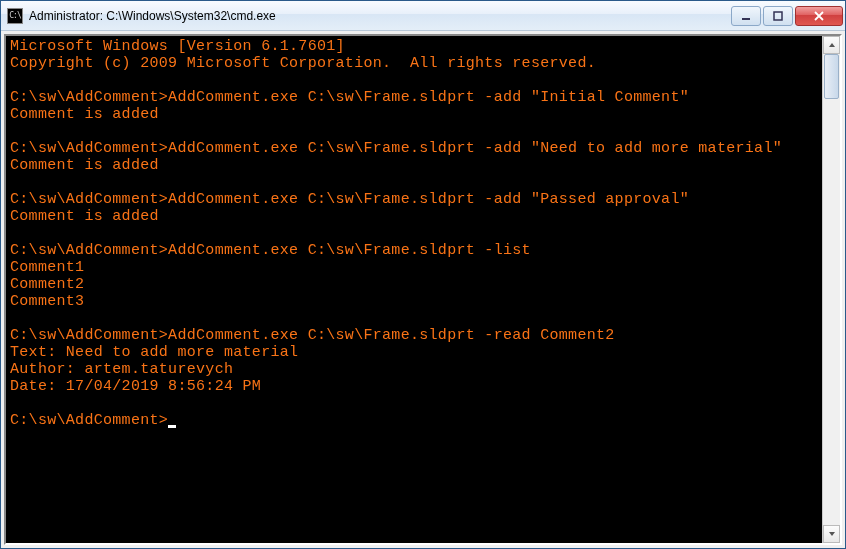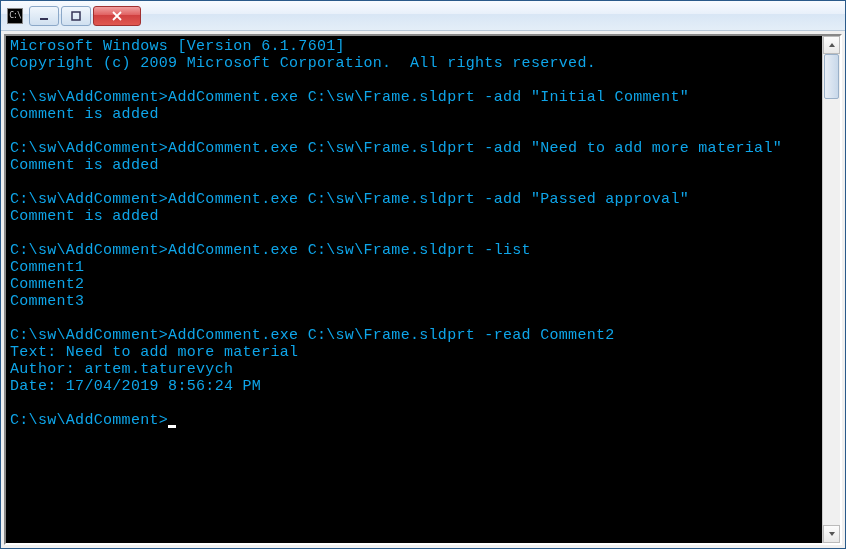--- a/index.html
+++ b/index.html
@@ -82,21 +82,21 @@
       background: #000;
       border: 2px solid #888;
       border-right-color: #fff;
       border-bottom-color: #fff;
       display: flex;
       position: relative;
     }
     .terminal {
       flex: 1;
       background: #000;
-      color: #0ea5e9;
+      color: #f97316;
       font-family: 'Consolas', 'Courier New', monospace;
       font-size: 15px;
       line-height: 17px;
       padding: 2px 0 10px 4px;
       white-space: pre-wrap;
       overflow: hidden;
       letter-spacing: 0.3px;
     }
     .scrollbar {
       width: 18px;
@@ -137,20 +137,21 @@
     .prompt-line { display: inline; }
   </style>
 </head>
 <body>
 
 <div class="window">
   <div class="titlebar">
     <div class="titlebar-icon">
       <span class="titlebar-icon-inner">C:\</span>
     </div>
+    <div class="titlebar-text">Administrator: C:\Windows\System32\cmd.exe</div>
     <div class="window-controls">
       <div class="win-btn">
         <svg width="10" height="10">
             <rect x="1" y="7" width="8" height="2" fill="#335"></rect>
           </svg>
       </div>
       <div class="win-btn">
         <svg width="10" height="10">
             <rect x="1" y="1" width="8" height="8" fill="none" stroke="#335" stroke-width="1.5"></rect>
           </svg>

